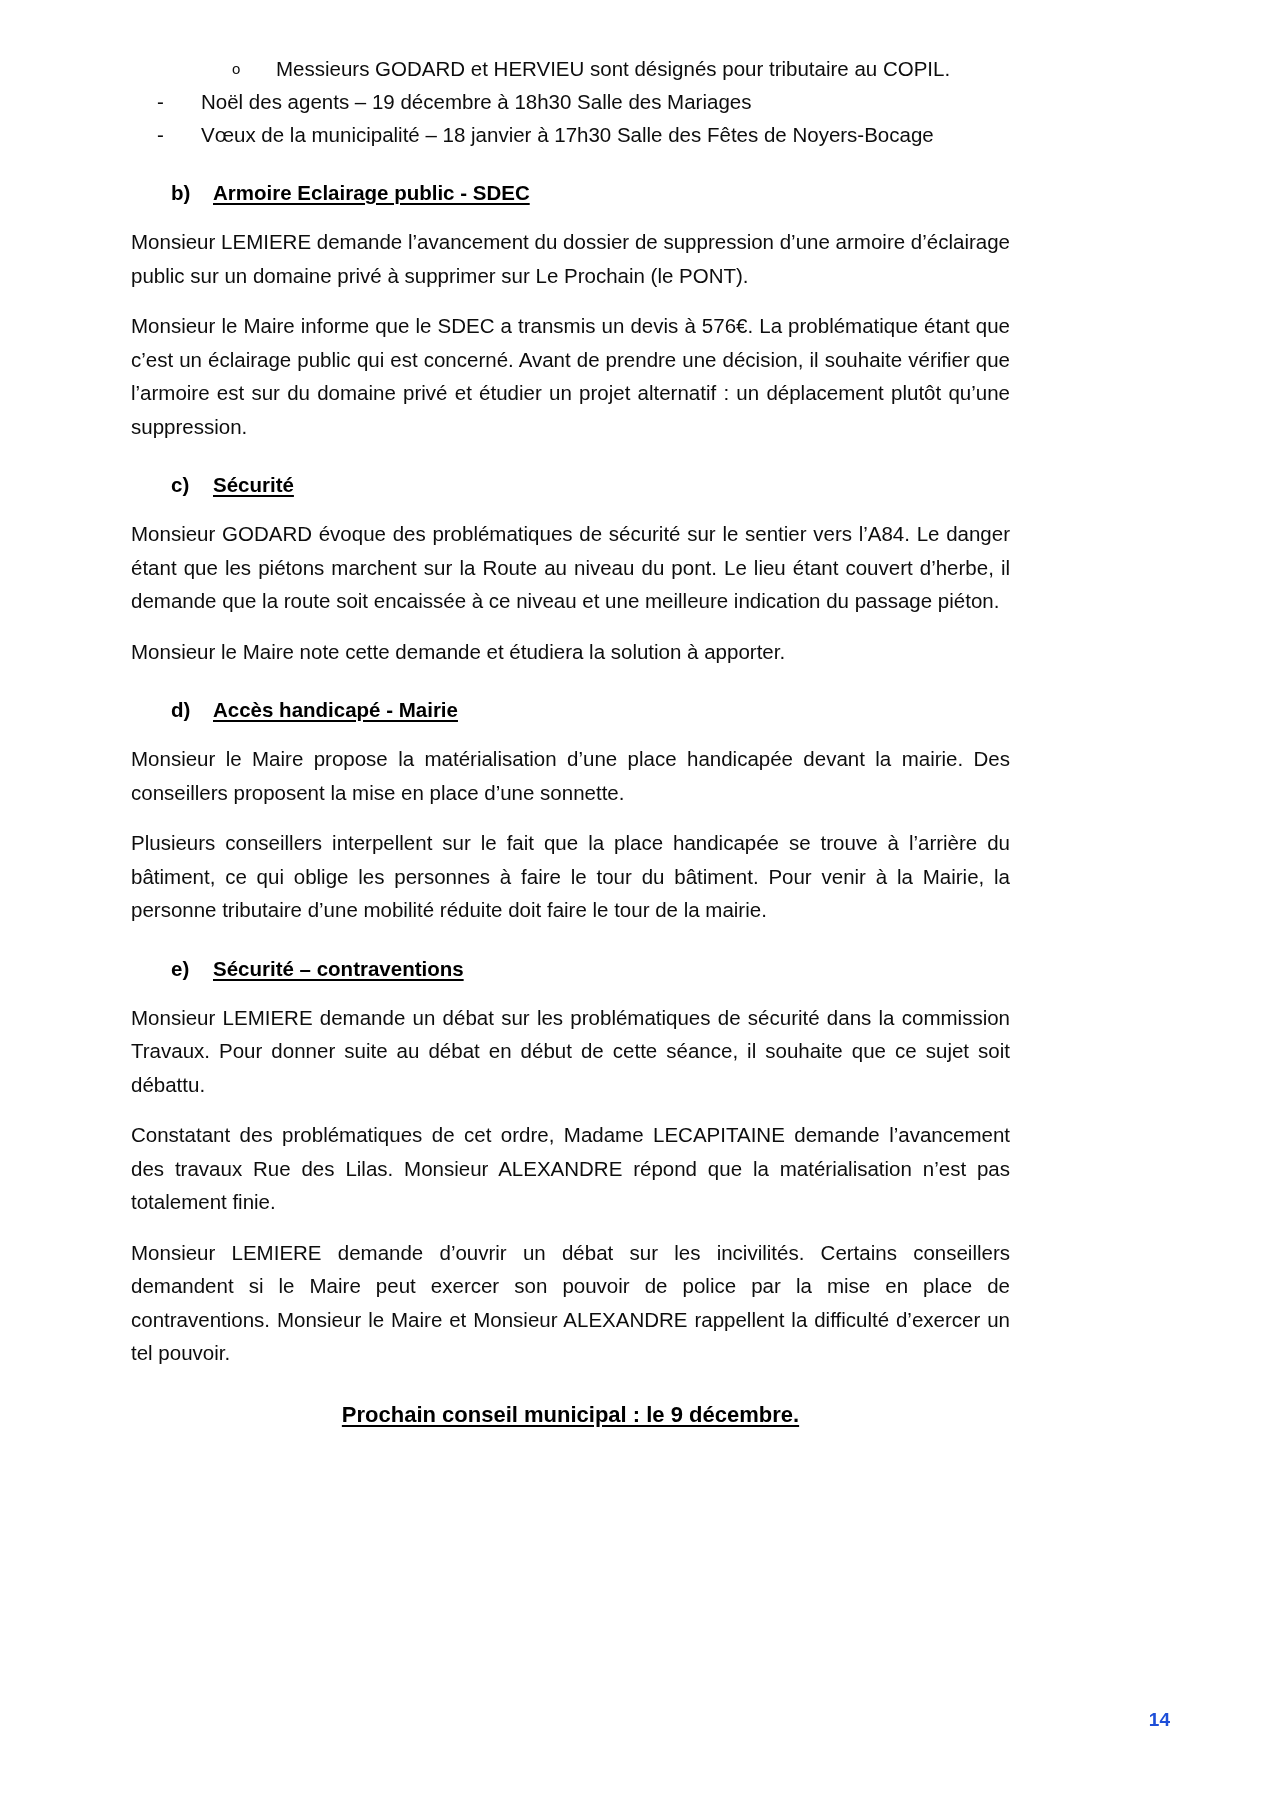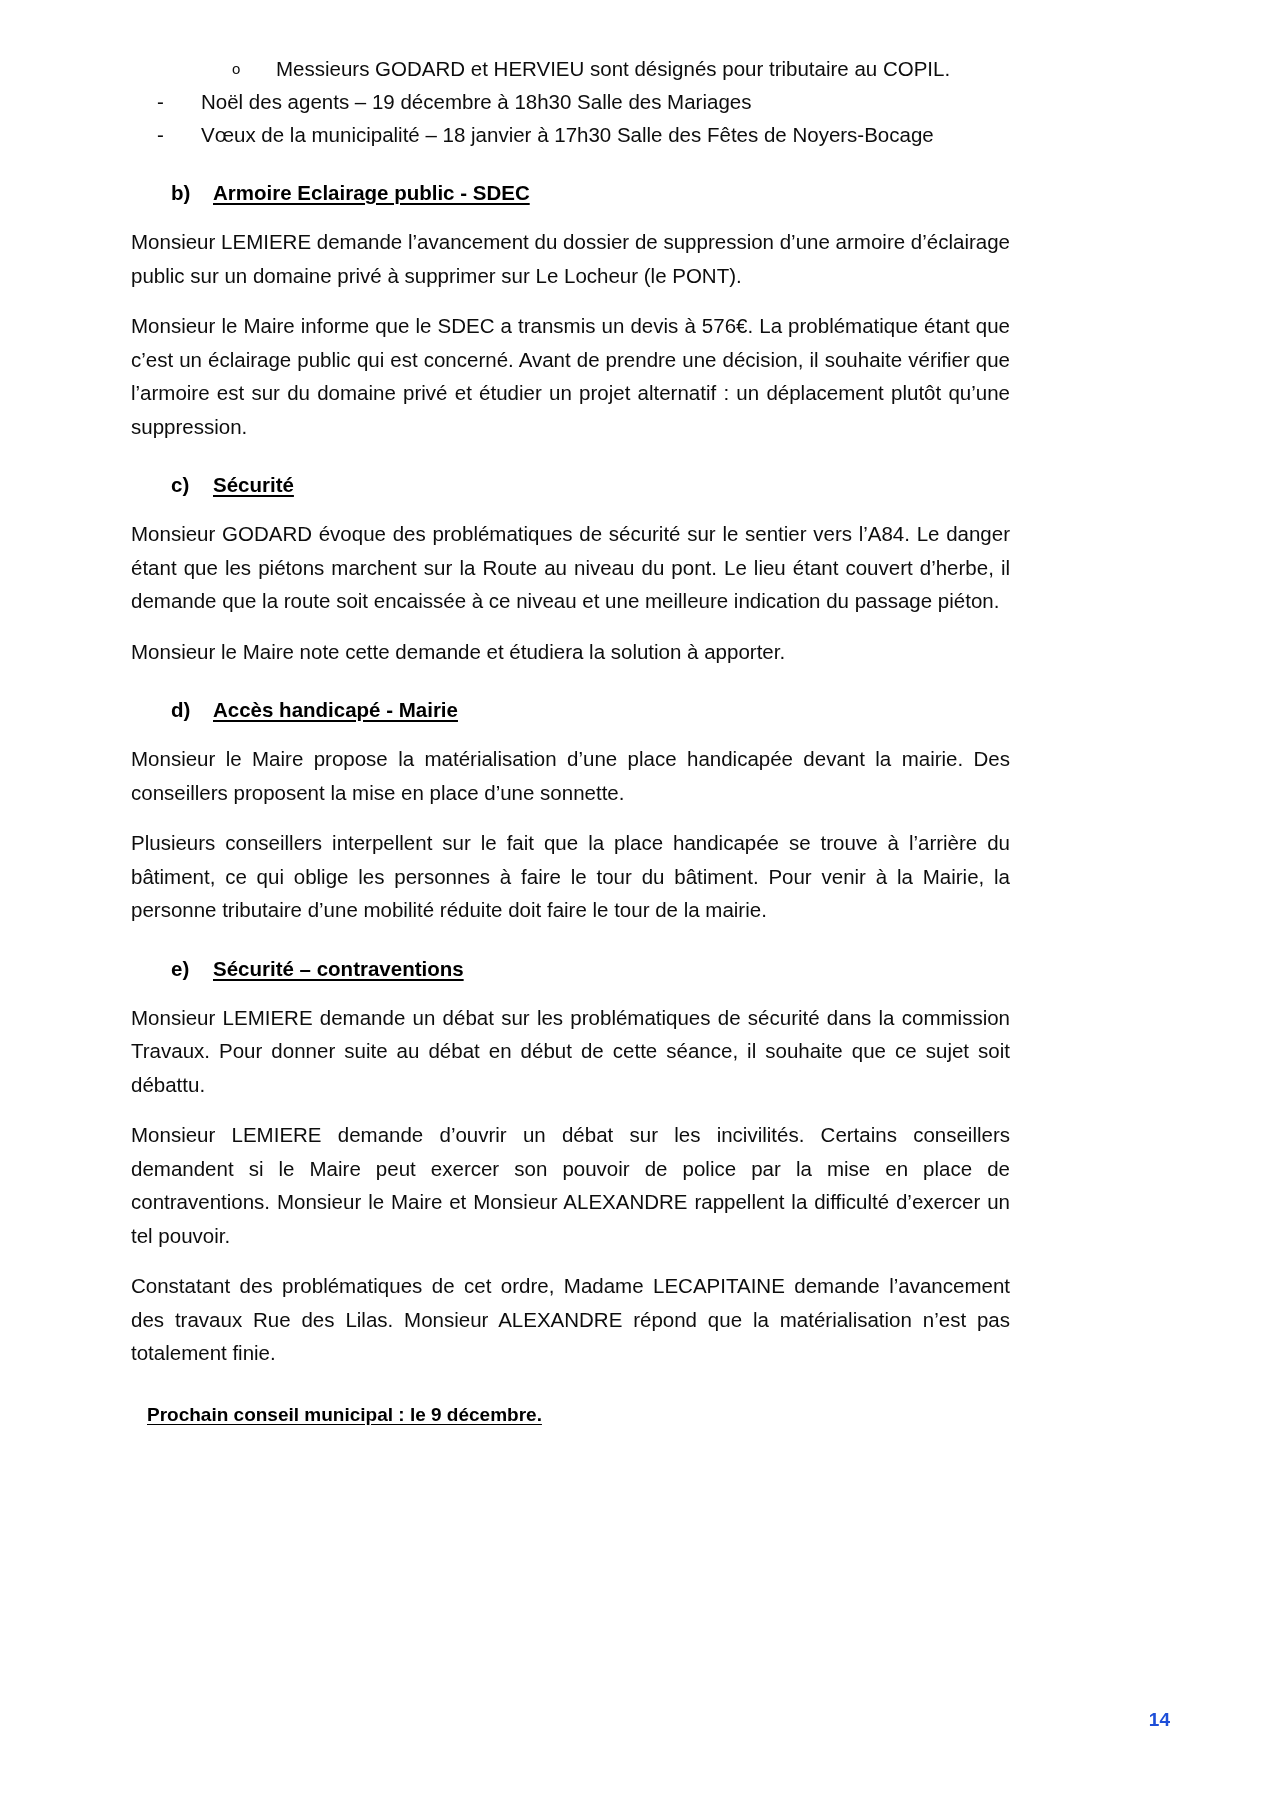--- a/index.html
+++ b/index.html
@@ -81,27 +81,28 @@
     line-height: 33.5px;
     text-align: justify;
     margin: 0 0 17px 0;
     color: #0d0d0d;
     hyphens: none;
   }
   p.para.last-of-block {
     margin-bottom: 17px;
   }
   .closing {
-    font-size: 19px;
+    font-size: 22px;
     line-height: 33px;
     font-weight: bold;
     text-decoration: underline;
     text-underline-offset: 3px;
-    margin: 0 0 19px 16px;
+    margin: 0 0 19px 0;
     color: #000000;
+    text-align: center;
   }
   .closing.first {
     margin-top: 28px;
   }
   .page-number {
     position: absolute;
     right: 115px;
     bottom: 88px;
     font-size: 19px;
     font-weight: bold;
@@ -126,21 +127,21 @@
       <li class="bullet-row level-1">
         <span class="bullet-mark">-</span>
         <span class="bullet-text">Vœux de la municipalité – 18 janvier à 17h30 Salle des Fêtes de Noyers-Bocage</span>
       </li>
     </ul>
 
     <div class="heading">
       <span class="heading-letter">b)</span>
       <span class="heading-title">Armoire Eclairage public - SDEC</span>
     </div>
-    <p class="para">Monsieur LEMIERE demande l’avancement du dossier de suppression d’une armoire d’éclairage public sur un domaine privé à supprimer sur Le Locheur (le PONT).</p>
+    <p class="para">Monsieur LEMIERE demande l’avancement du dossier de suppression d’une armoire d’éclairage public sur un domaine privé à supprimer sur Le Prochain (le PONT).</p>
     <p class="para last-of-block">Monsieur le Maire informe que le SDEC a transmis un devis à 576€. La problématique étant que c’est un éclairage public qui est concerné. Avant de prendre une décision, il souhaite vérifier que l’armoire est sur du domaine privé et étudier un projet alternatif : un déplacement plutôt qu’une suppression.</p>
 
     <div class="heading">
       <span class="heading-letter">c)</span>
       <span class="heading-title">Sécurité</span>
     </div>
     <p class="para">Monsieur GODARD évoque des problématiques de sécurité sur le sentier vers l’A84. Le danger étant que les piétons marchent sur la Route au niveau du pont. Le lieu étant couvert d’herbe, il demande que la route soit encaissée à ce niveau et une meilleure indication du passage piéton.</p>
     <p class="para last-of-block">Monsieur le Maire note cette demande et étudiera la solution à apporter.</p>
 
     <div class="heading">
@@ -148,21 +149,21 @@
       <span class="heading-title">Accès handicapé - Mairie</span>
     </div>
     <p class="para last-of-block">Monsieur le Maire propose la matérialisation d’une place handicapée devant la mairie. Des conseillers proposent la mise en place d’une sonnette.</p>
     <p class="para">Plusieurs conseillers interpellent sur le fait que la place handicapée se trouve à l’arrière du bâtiment, ce qui oblige les personnes à faire le tour du bâtiment. Pour venir à la Mairie, la personne tributaire d’une mobilité réduite doit faire le tour de la mairie.</p>
 
     <div class="heading">
       <span class="heading-letter">e)</span>
       <span class="heading-title">Sécurité – contraventions</span>
     </div>
     <p class="para">Monsieur LEMIERE demande un débat sur les problématiques de sécurité dans la commission Travaux. Pour donner suite au débat en début de cette séance, il souhaite que ce sujet soit débattu.</p>
+    <p class="para">Constatant des problématiques de cet ordre, Madame LECAPITAINE demande l’avancement des travaux Rue des Lilas. Monsieur ALEXANDRE répond que la matérialisation n’est pas totalement finie.</p>
     <p class="para last-of-block">Monsieur LEMIERE demande d’ouvrir un débat sur les incivilités. Certains conseillers demandent si le Maire peut exercer son pouvoir de police par la mise en place de contraventions. Monsieur le Maire et Monsieur ALEXANDRE rappellent la difficulté d’exercer un tel pouvoir.</p>
-    <p class="para">Constatant des problématiques de cet ordre, Madame LECAPITAINE demande l’avancement des travaux Rue des Lilas. Monsieur ALEXANDRE répond que la matérialisation n’est pas totalement finie.</p>
 
     <p class="closing first">Prochain conseil municipal : le 9 décembre.</p>
 
   </div>
 
   <div class="page-number">14</div>
 </div>
 
 </body></html>

